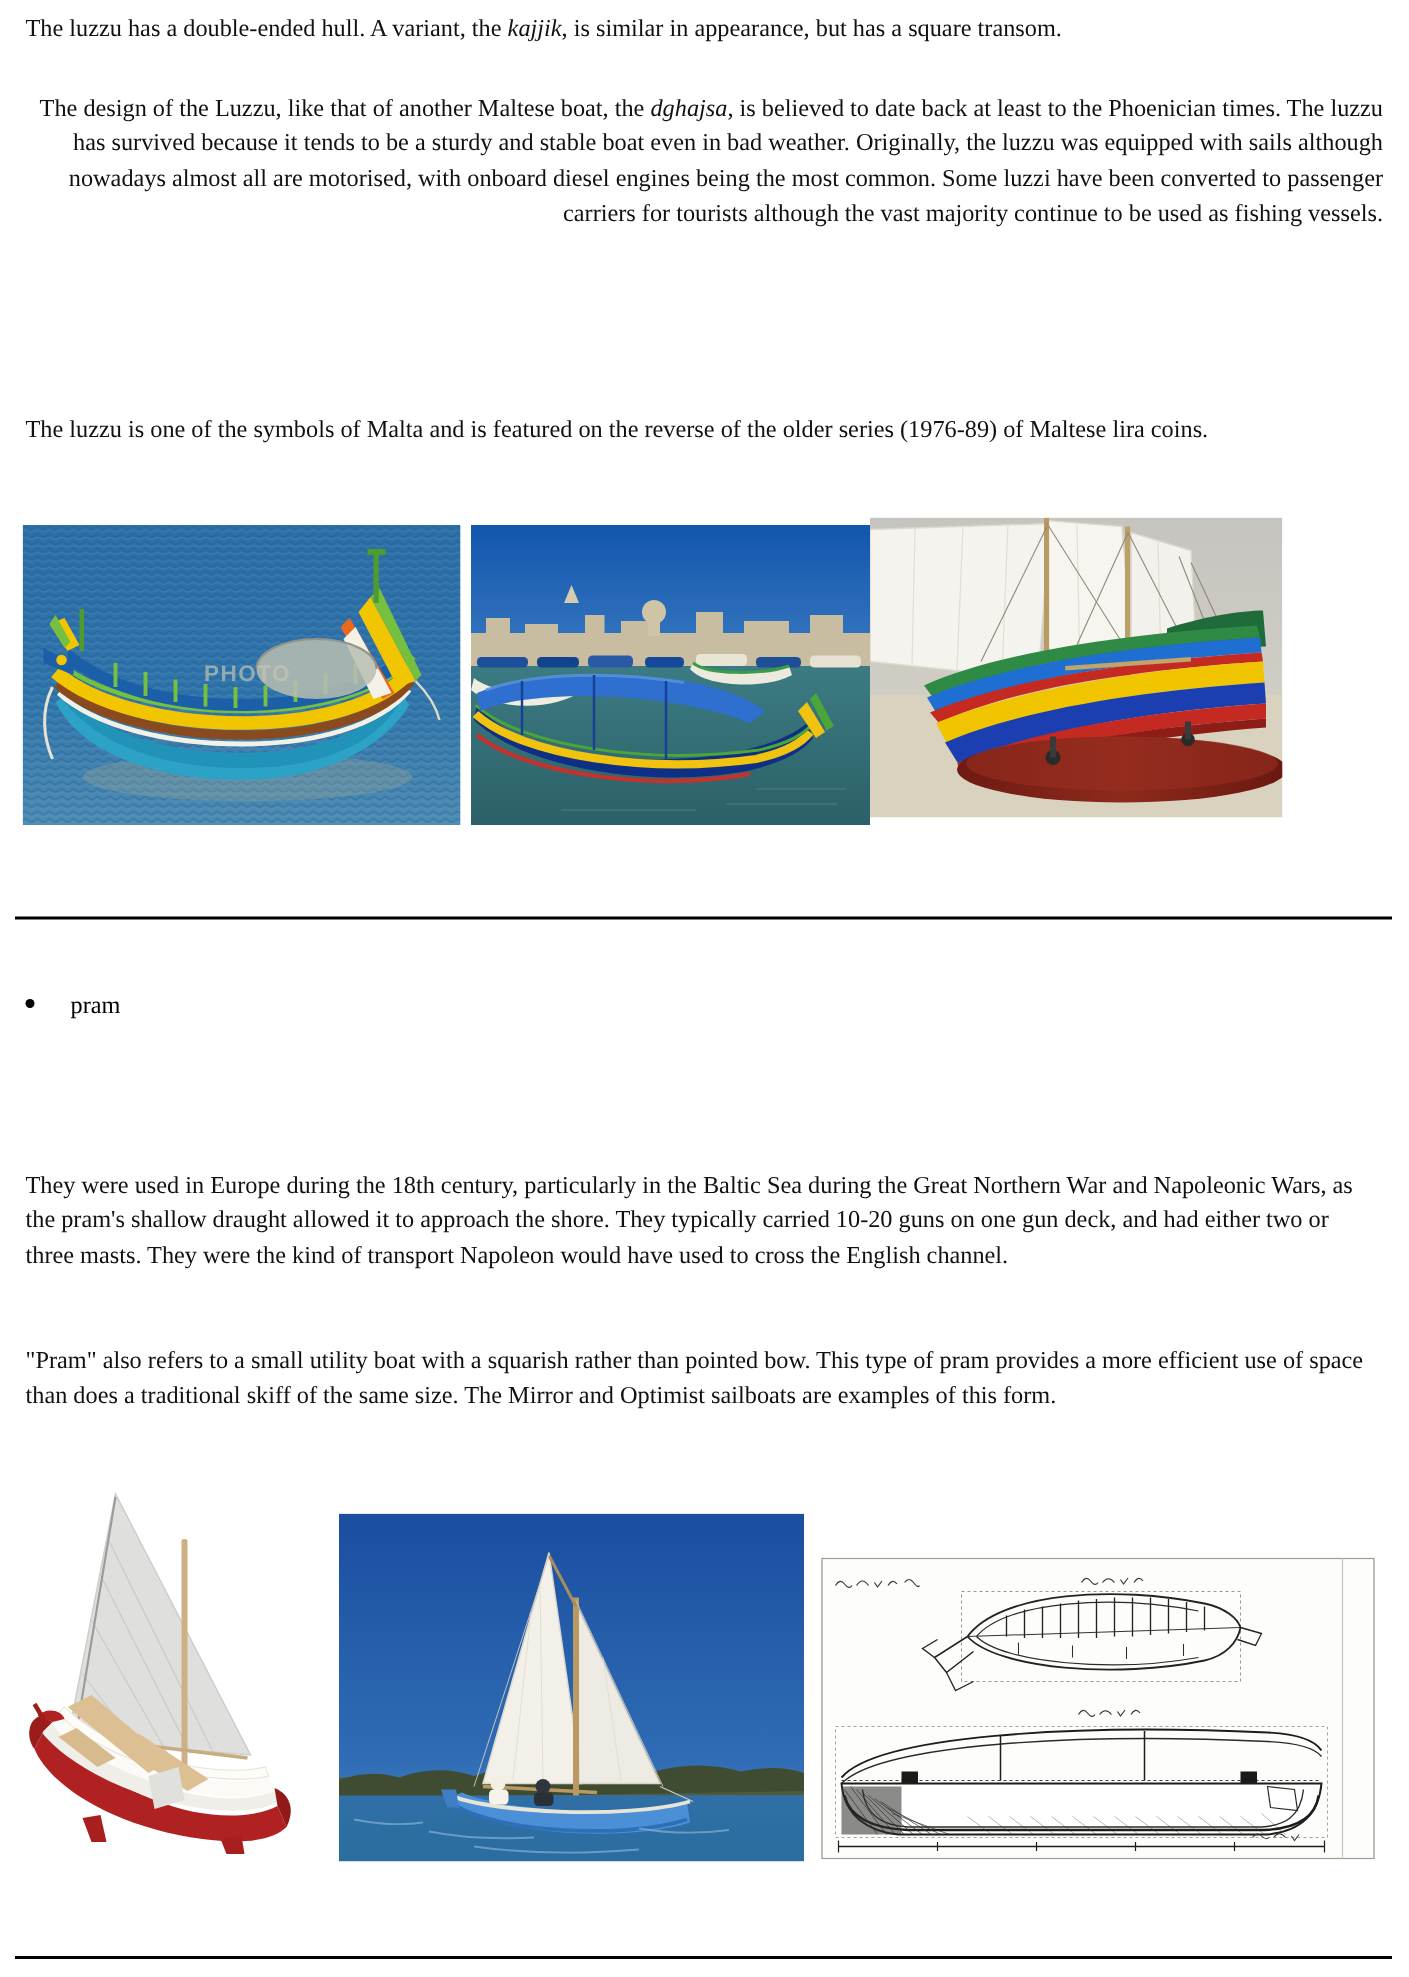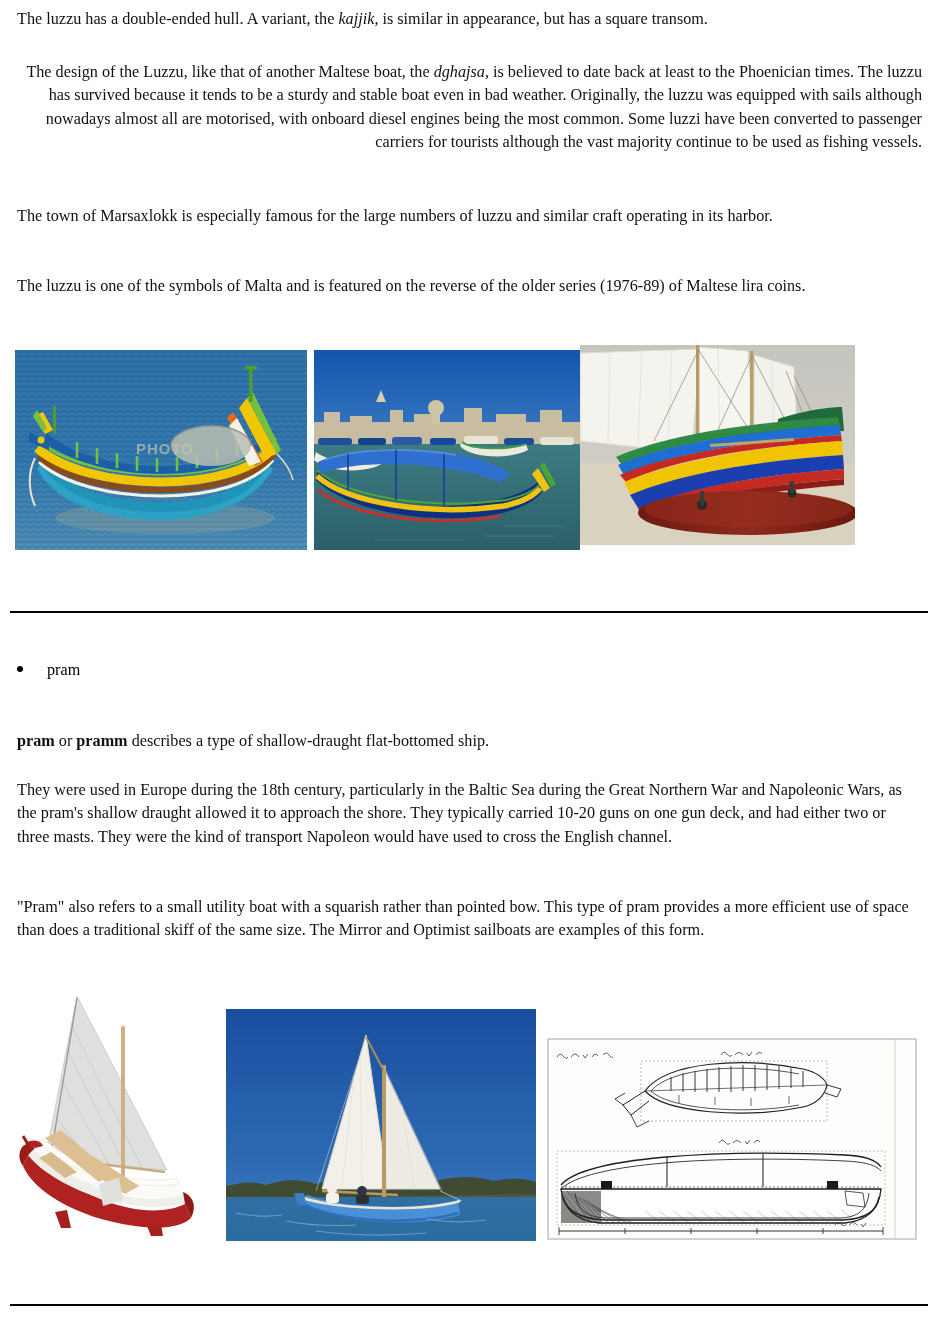--- a/index.html
+++ b/index.html
@@ -78,21 +78,20 @@
 <div class="page">
 
   <div class="para" style="top:8px;">
     <span>The luzzu has a double-ended hull. A variant, the </span><i>kajjik</i><span>, is similar in appearance, but has a square transom.</span>
   </div>
 
   <div class="para" style="top:61px;text-align:right;">
     <span>The design of the Luzzu, like that of another Maltese boat, the </span><i>dghajsa</i><span>, is believed to date back at least to the Phoenician times. The luzzu has survived because it tends to be a sturdy and stable boat even in bad weather. Originally, the luzzu was equipped with sails although nowadays almost all are motorised, with onboard diesel engines being the most common. Some luzzi have been converted to passenger carriers for tourists although the vast majority continue to be used as fishing vessels.</span>
   </div>
 
-  <div class="para" style="top:205px;">The town of Marsaxlokk is especially famous for the large numbers of luzzu and similar craft operating in its harbor.</div>
 
   <div class="para" style="top:275px;">The luzzu is one of the symbols of Malta and is featured on the reverse of the older series (1976-89) of Maltese lira coins.</div>
 
   <div class="fig" style="left:15px; top:350px; width:336px; height:200px;">
     <svg width="292" height="200" viewBox="0 0 292 200" xmlns="http://www.w3.org/2000/svg">
       <defs>
         <linearGradient id="wtr1" x1="0" y1="0" x2="0" y2="1">
           <stop offset="0" stop-color="#2c6ea6"></stop>
           <stop offset="0.55" stop-color="#2f74aa"></stop>
           <stop offset="1" stop-color="#4f8cb3"></stop>
@@ -300,23 +299,20 @@
     </svg>
   </div>
 
   <hr class="hr" style="top:603px;">
 
   <div class="bullet-row" style="top:660px; height:22px; width:200px;">
     <span class="bullet-dot"></span>
     <span class="bullet-label">pram</span>
   </div>
 
-  <div class="para" style="top:730px;">
-    <b>pram</b><span> or </span><b>pramm</b><span> describes a type of shallow-draught flat-bottomed ship.</span>
-  </div>
 
   <div class="para" style="top:779px;">They were used in Europe during the 18th century, particularly in the Baltic Sea during the Great Northern War and Napoleonic Wars, as the pram's shallow draught allowed it to approach the shore. They typically carried 10-20 guns on one gun deck, and had either two or three masts. They were the kind of transport Napoleon would have used to cross the English channel.</div>
 
   <div class="para" style="top:896px;">"Pram" also refers to a small utility boat with a squarish rather than pointed bow. This type of pram provides a more efficient use of space than does a traditional skiff of the same size. The Mirror and Optimist sailboats are examples of this form.</div>
 
   <div class="fig" style="left:15px; top:988px; width:206px; height:252px;">
     <svg width="206" height="252" viewBox="0 0 206 252" xmlns="http://www.w3.org/2000/svg">
       <rect width="206" height="252" fill="#ffffff"></rect>
 
       <path d="M30 172 L62 8 L152 182 Z" fill="#d9d9d7" opacity="0.82" stroke="#c3c3c1" stroke-width="1"></path>

